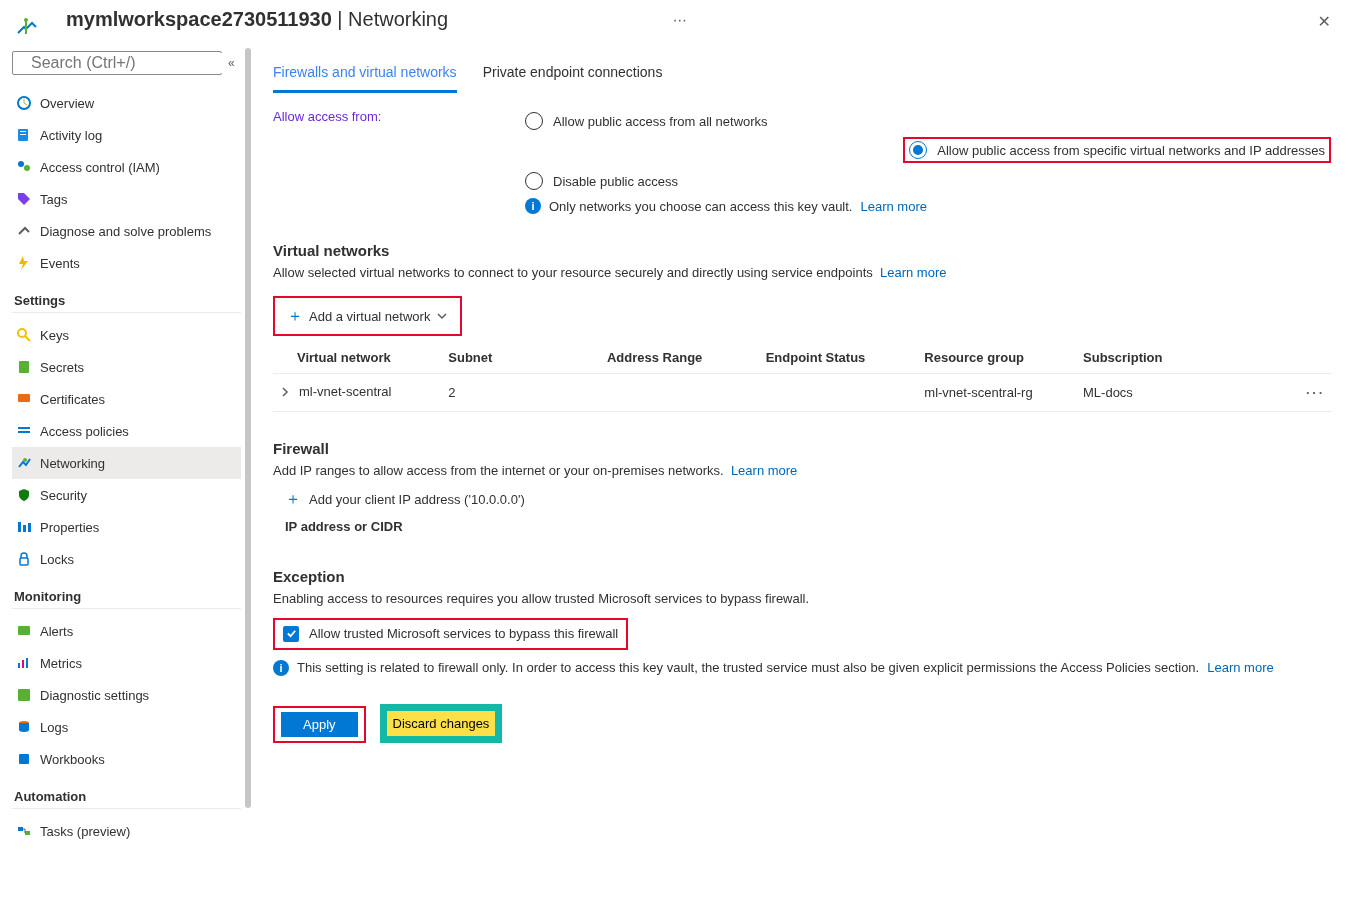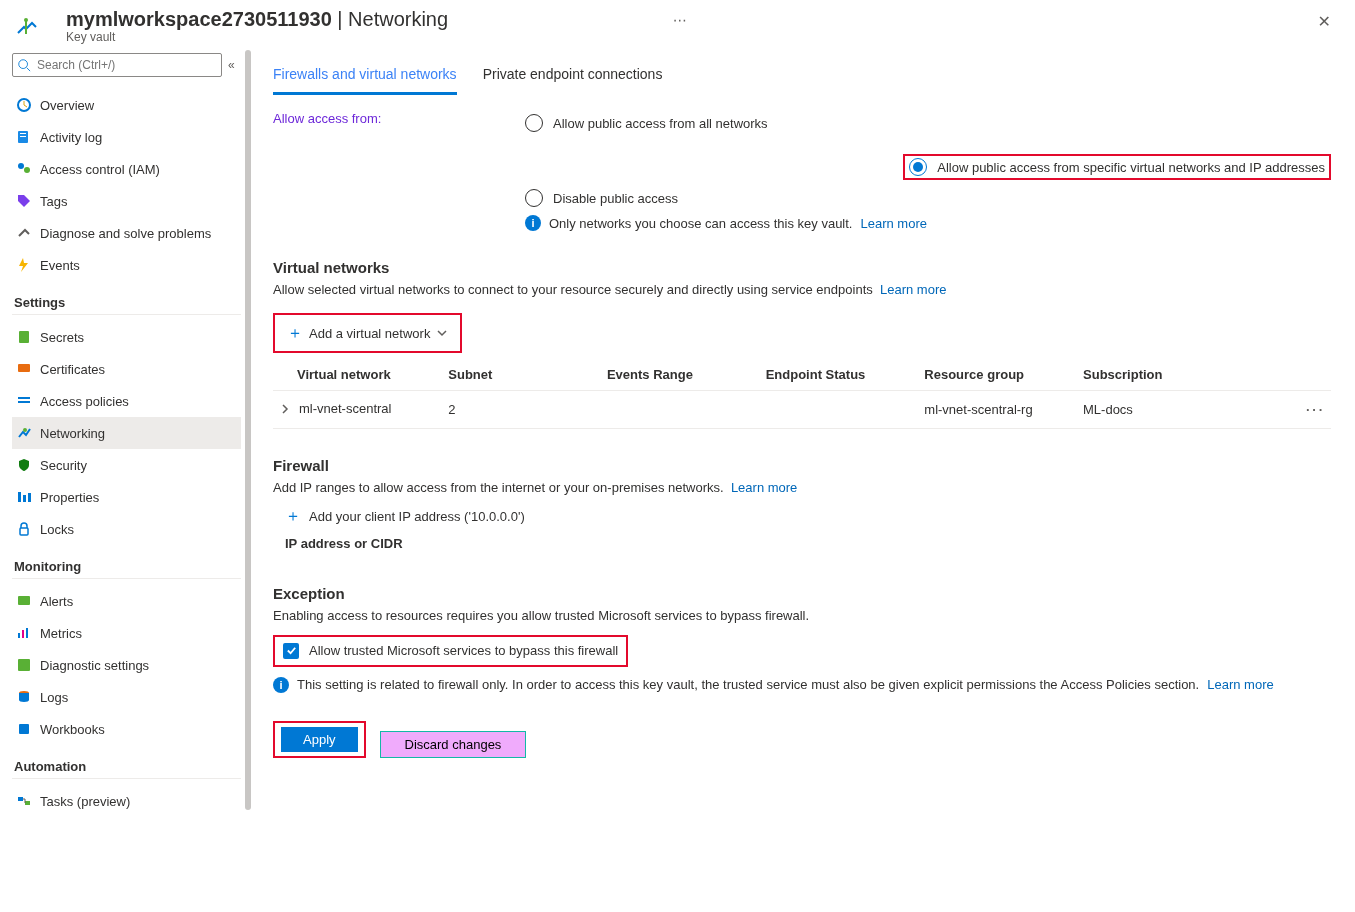--- a/index.html
+++ b/index.html
@@ -14,21 +14,21 @@
   .hdr-title .thin{font-weight:400;}
   .hdr-sub {font-size:12px; color:#605e5c;}
   .hdr-more {padding:4px 6px; color:#605e5c; font-size:14px; cursor:pointer;}
   .hdr-close {font-size:16px; color:#605e5c; cursor:pointer; padding:4px 8px;}
 
   .body-row { flex:1; display:flex; min-height:0; }
   .sidebar { width:245px; padding:3px 4px 0 12px; position:relative; border:none;}
   .search-row {display:flex; align-items:center;}
   .search-box { flex:1; max-width:210px; border:1px solid #8a8886; height:24px; display:flex; align-items:center; padding:0 4px; border-radius:2px;}
   .search-box svg{width:14px;height:14px;fill:none;stroke:#0078d4;}
-  .search-box input{border:none;outline:none;font-size:12px;flex:1;margin-left:4px;}
+  .search-box input{border:none;outline:none;font-size:16px;flex:1;margin-left:12px;}
   .collapse {margin-left:6px; color:#605e5c; font-size:12px; cursor:pointer;}
   .nav {margin-top:12px;}
   .nav-item {display:flex; align-items:center; height:32px; padding-left:4px; cursor:pointer; font-size:13px;}
   .nav-item.sel{background:#edebe9;}
   .nav-item .ic{width:16px;height:16px;margin-right:8px;display:flex;align-items:center;justify-content:center;}
   .nav-group{font-size:13px; font-weight:600; color:#323130; margin:14px 0 2px 2px;}
   .nav-divider{border-top:1px solid #edebe9; margin:4px 0 6px;}
 
   .main-wrap{flex:1; position:relative; display:flex; min-width:0;}
   .scroller{position:absolute; top:0; bottom:0; left:0; width:6px; background:transparent;}
@@ -69,41 +69,40 @@
   .ip-label{padding:6px 4px 6px 12px; font-weight:600; font-size:13px;}
 
   .chk-row{display:flex;align-items:center;gap:10px;font-size:13px;}
   .chk{width:16px;height:16px;background:#0078d4;display:flex;align-items:center;justify-content:center;border-radius:2px;}
   .chk svg{width:11px;height:11px;stroke:#fff;stroke-width:2;fill:none;}
   .chk-red{border:2px solid #e3092c; padding:6px 8px; display:inline-flex;}
 
   .bottom-bar{display:flex; gap:14px; align-items:flex-end; padding:0 0 12px 0; margin-top:28px;}
   .apply-wrap{border:2px solid #e3092c; padding:4px 6px;}
   .btn-primary{background:#0078d4;color:#fff;border:none;padding:5px 22px;font-size:13px;cursor:pointer;}
-  .btn-secondary{background:#f0abfc;border:1px solid #14b8a6;padding:5px 24px;font-size:13px;cursor:pointer;}
+  .btn-secondary{background:#fde047;border:7px solid #14b8a6;padding:5px 6px;font-size:13px;cursor:pointer;}
 
 </style>
 </head>
 <body>
 
 <div class="page">
 
   <div class="header">
     <div class="hdr-icon">
       <svg viewBox="0 0 30 30">
           <path d="M6 21 L12 15 L14 17 L20 11 L24 15" fill="none" stroke="#0078d4" stroke-width="2"></path>
           <path d="M14 8 V22" stroke="#59b035" stroke-width="2"></path>
           <circle cx="14" cy="8" r="2" fill="#59b035"></circle>
         </svg>
     </div>
     <div class="hdr-txt-block">
       <div class="hdr-title">
         <span>mymlworkspace2730511930</span><span class="thin"> | </span><span class="thin">Networking</span>
       </div>
-      <div class="hdr-sub">Key vault</div>
     </div>
     <div class="hdr-more">⋯</div>
     <div style="flex:1"></div>
     <div class="hdr-close">✕</div>
   </div>
 
   <div class="body-row">
 
     <div class="sidebar">
       <div class="search-row">
@@ -169,20 +168,29 @@
               </svg>
             </span>
             <span>Events</span>
           </div>
 
         <div class="nav-group">Settings</div>
         <div class="nav-divider"></div>
         <div class="nav-item">
             <span class="ic">
               <svg width="16" height="16">
+                <circle cx="6" cy="6" r="4" fill="none" stroke="#f2c100" stroke-width="2"></circle>
+                <path d="M9 9l5 5" stroke="#f2c100" stroke-width="2"></path>
+              </svg>
+            </span>
+            <span>Keys</span>
+          </div>
+        <div class="nav-item">
+            <span class="ic">
+              <svg width="16" height="16">
                 <rect x="3" y="2" width="10" height="12" fill="#59b035" rx="1"></rect>
               </svg>
             </span>
             <span>Secrets</span>
           </div>
         <div class="nav-item">
             <span class="ic">
               <svg width="16" height="16">
                 <rect x="2" y="3" width="12" height="8" fill="#e86c10" rx="1"></rect>
               </svg>
@@ -306,21 +314,21 @@
           <div class="tab">Private endpoint connections</div>
         </div>
 
         <div class="allow-row">
           <div class="allow-label">Allow access from:</div>
           <div class="radio-col">
             <div class="radio-opt">
                 <div class="radio"></div>
                 <span>Allow public access from all networks</span>
               </div>
-            <div class="box-red" style="display:inline-block; margin-bottom:6px;margin-top:15px;">
+            <div class="box-red" style="display:inline-block; margin-bottom:6px;">
               <div class="radio-opt" style="margin:0;">
                   <div class="radio sel"></div>
                   <span>Allow public access from specific virtual networks and IP addresses</span>
                 </div>
             </div>
             <div class="radio-opt">
                 <div class="radio"></div>
                 <span>Disable public access</span>
               </div>
             <div class="info-row" style="margin-top:8px;">
@@ -341,21 +349,21 @@
                 <path d="M2 4l4 4 4-4" stroke="#605e5c" fill="none" stroke-width="1.5"></path>
               </svg>
           </div>
         </div>
 
         <table class="vnet">
           <thead>
               <tr>
             <th style="width:16%"><span style="padding-left:18px">Virtual network</span></th>
             <th style="width:15%">Subnet</th>
-            <th style="width:15%">Events Range</th>
+            <th style="width:15%">Address Range</th>
             <th style="width:15%">Endpoint Status</th>
             <th style="width:15%">Resource group</th>
             <th>Subscription</th>
             <th style="width:30px"></th>
           </tr>
             </thead>
           <tbody>
             <tr>
               <td><span class="row-exp">
                     <svg viewBox="0 0 12 12">

